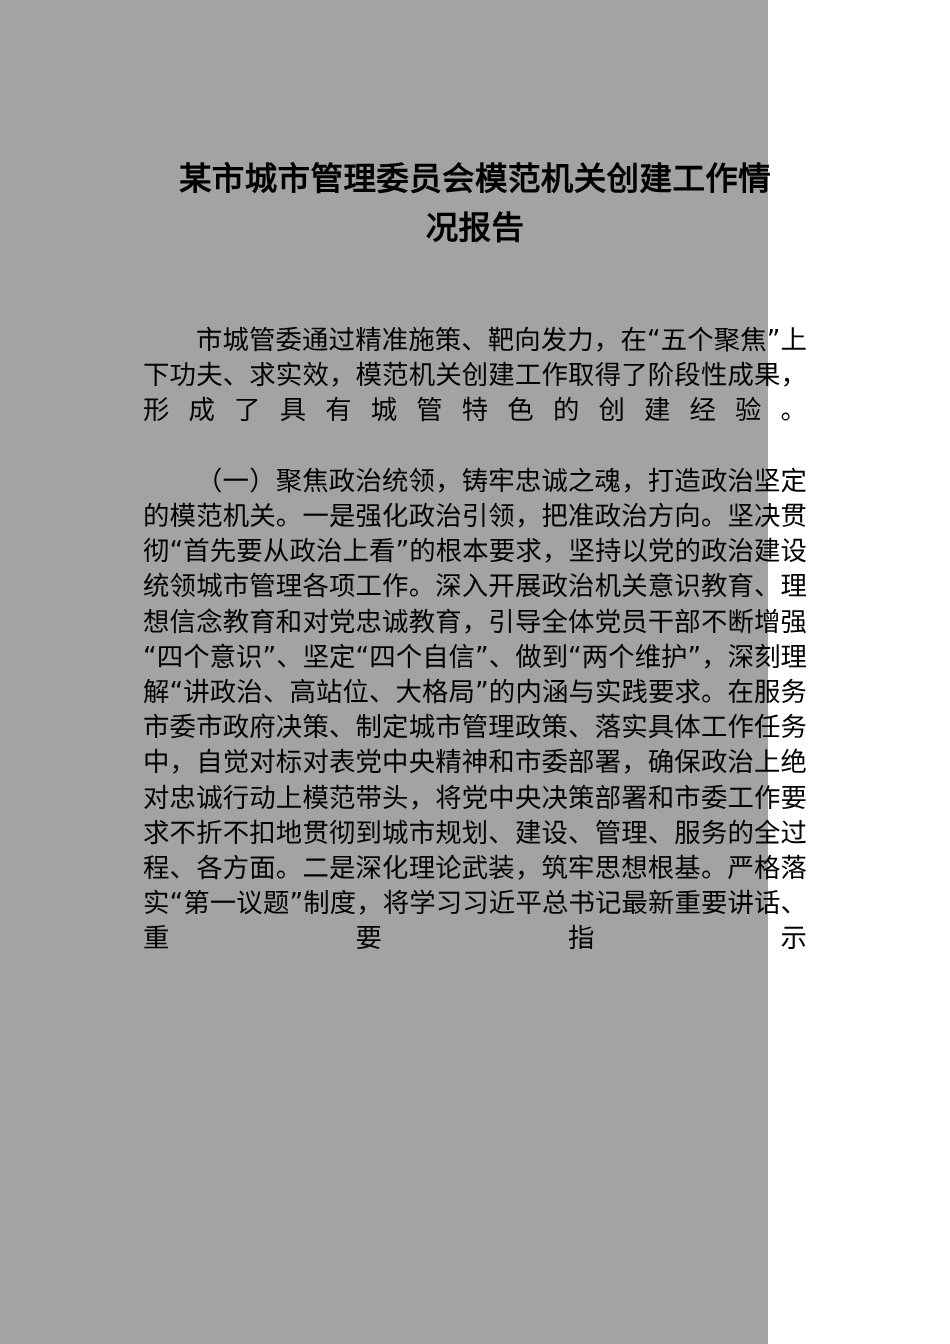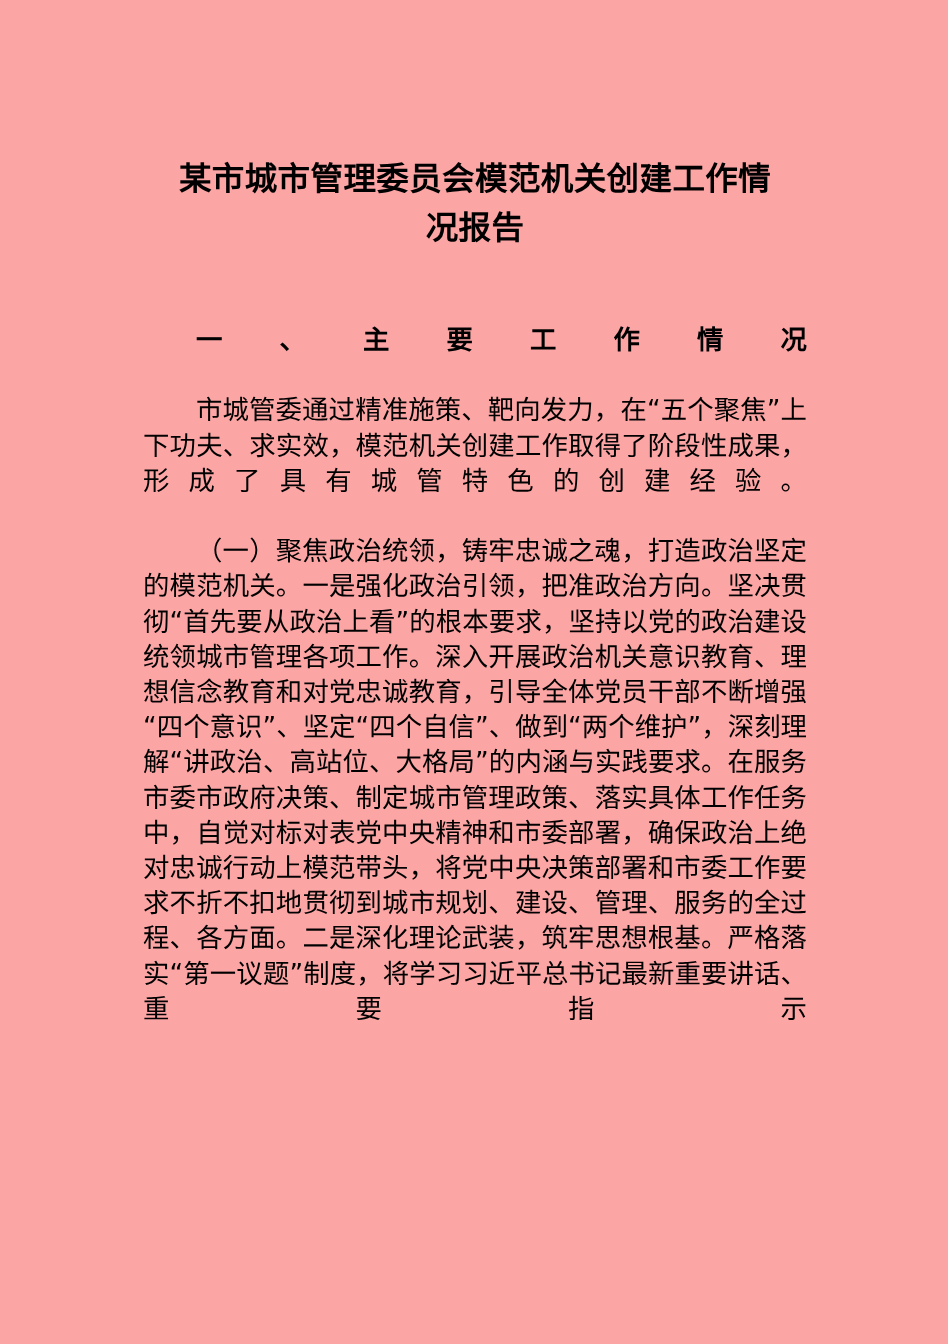--- a/index.html
+++ b/index.html
@@ -15,23 +15,23 @@
     overflow: hidden;
     font-family: "DejaVu Sans", "Liberation Sans", sans-serif;
     color: #000000;
     -webkit-font-smoothing: antialiased;
   }
 
   .page {
     position: absolute;
     left: 0;
     top: 0;
-    width: 948px;
+    width: 768px;
     height: 1344px;
-    background: #fca5a5;
+    background: #a3a3a3;
   }
 
   .content {
     position: absolute;
     left: 143px;
     top: 0;
     width: 664px;
   }
 
   
@@ -93,21 +93,20 @@
 
 <div class="page">
 
   <div class="content">
 
     <h1 class="doc-title"><span>某市城市管理委员会模范机关创建工作情</span><br><span>况报告</span></h1>
 
     <div class="body-block">
 
 
-      <p class="heading">一、主要工作情况</p>
 
       <p class="para indent">市城管委通过精准施策、靶向发力，在“五个聚焦”上下功夫、求实效，模范机关创建工作取得了阶段性成果，形成了具有城管特色的创建经验。</p>
 
       <p class="para indent">（一）聚焦政治统领，铸牢忠诚之魂，打造政治坚定的模范机关。一是强化政治引领，把准政治方向。坚决贯彻“首先要从政治上看”的根本要求，坚持以党的政治建设统领城市管理各项工作。深入开展政治机关意识教育、理想信念教育和对党忠诚教育，引导全体党员干部不断增强“四个意识”、坚定“四个自信”、做到“两个维护”，深刻理解“讲政治、高站位、大格局”的内涵与实践要求。在服务市委市政府决策、制定城市管理政策、落实具体工作任务中，自觉对标对表党中央精神和市委部署，确保政治上绝对忠诚行动上模范带头，将党中央决策部署和市委工作要求不折不扣地贯彻到城市规划、建设、管理、服务的全过程、各方面。二是深化理论武装，筑牢思想根基。严格落实“第一议题”制度，将学习习近平总书记最新重要讲话、重要指示</p>
 
     </div>
 
   </div>
 
 </div>

